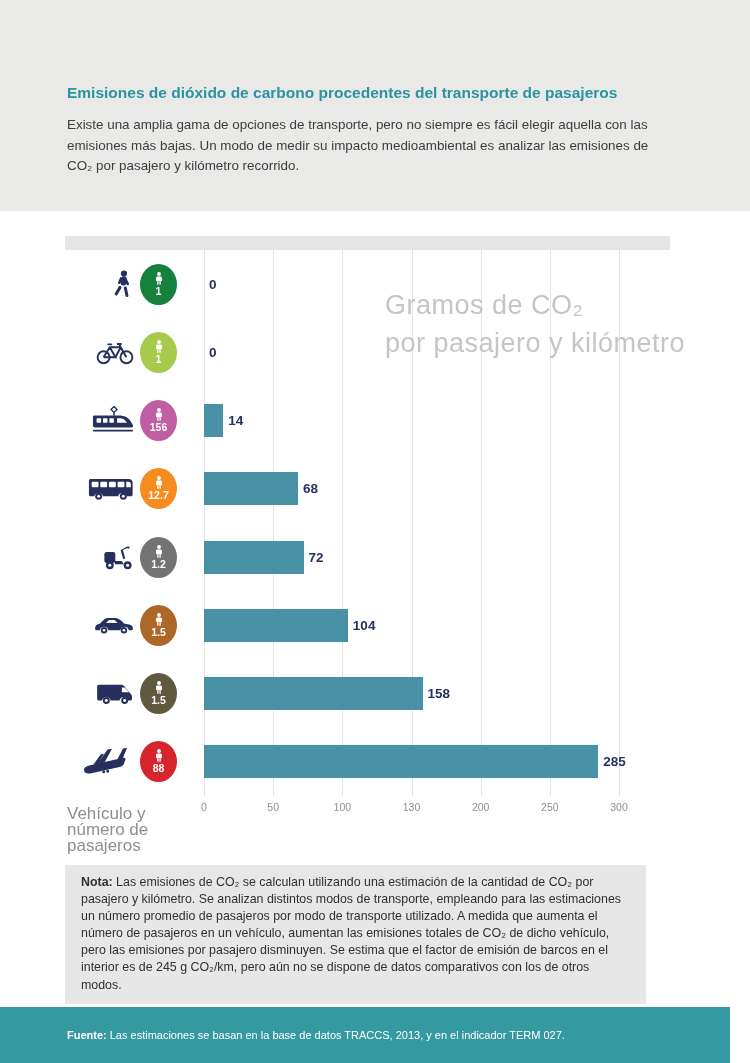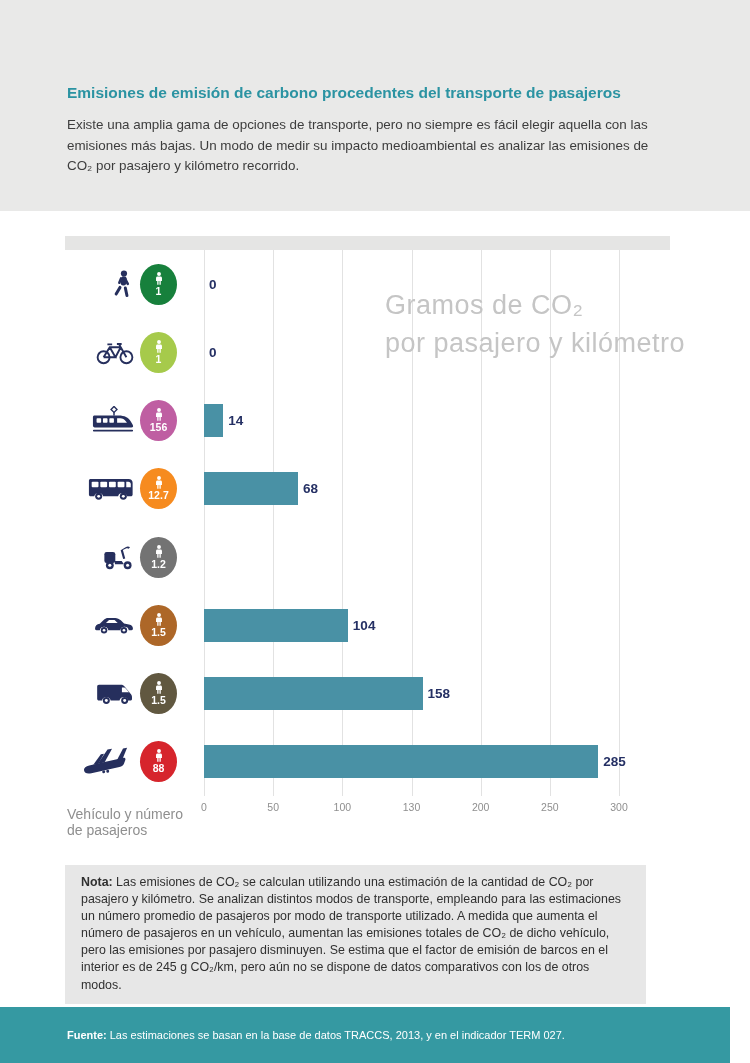--- a/index.html
+++ b/index.html
@@ -28,35 +28,35 @@
   .icon-cell{width:75px;display:flex;justify-content:flex-end;align-items:center;padding-right:6px;box-sizing:border-box;}
   .icon-cell svg{display:block;}
   .vehicle-fill{fill:#262f5d;}
   .badge{width:37px;height:41px;border-radius:50%;display:flex;flex-direction:column;align-items:center;justify-content:center;margin-right:27px;flex:none;}
   .badge svg{display:block;}
   .pcount{color:#ffffff;font-size:10.5px;font-weight:bold;line-height:11px;margin-top:1px;}
   .bar-track{width:415px;display:flex;align-items:center;position:relative;flex:none;}
   .bar{height:33px;background:#4991a5;flex:none;}
   .bar-value{margin-left:5px;font-size:13.5px;font-weight:bold;color:#253064;white-space:nowrap;}
 
-  .axis-caption{position:absolute;left:67px;top:806px;width:130px;font-size:14px;line-height:16px;color:#8f8f8f;}
+  .axis-caption{position:absolute;left:67px;top:806px;width:130px;font-size:17px;line-height:16px;color:#8f8f8f;}
 
   .note-box{position:absolute;left:65px;top:865px;width:581px;box-sizing:border-box;background:#e7e7e7;padding:9px 16px 10px 16px;}
   .note-text{font-size:12.4px;line-height:17.1px;color:#303030;}
   .note-label{font-weight:bold;}
 
   .footer{position:absolute;left:0;top:1007px;width:730px;height:56px;background:#3599a2;display:flex;align-items:center;}
   .footer-text{margin-left:67px;font-size:11px;color:#ffffff;}
   .footer-label{font-weight:bold;margin-right:3px;}
 </style>
 </head>
 <body>
 
 <div class="top-band"></div>
-<h1 class="page-title" style="margin:0;">Emisiones de emisión de carbono procedentes del transporte de pasajeros</h1>
+<h1 class="page-title" style="margin:0;">Emisiones de dióxido de carbono procedentes del transporte de pasajeros</h1>
 <p class="intro" style="margin:0;">Existe una amplia gama de opciones de transporte, pero no siempre es fácil elegir aquella con las emisiones más bajas. Un modo de medir su impacto medioambiental es analizar las emisiones de CO₂ por pasajero y kilómetro recorrido.</p>
 
 <div class="divider-bar"></div>
 
 <div class="plot-area">
     <div class="gridline" style="left: 0%;"></div>
     <div class="gridline" style="left: 16.6667%;"></div>
     <div class="gridline" style="left: 33.3333%;"></div>
     <div class="gridline" style="left: 50%;"></div>
     <div class="gridline" style="left: 66.6667%;"></div>
@@ -182,20 +182,24 @@
           <circle cx="27" cy="23" r="1.7" fill="#fff"></circle>
       </svg>
     </div>
     <div class="badge" style="background: #737373;">
       <svg viewBox="0 0 10 14" width="10" height="13" fill="#fff">
         <circle cx="5" cy="2.2" r="2.1"></circle>
         <path d="M3.4 4.8 h3.2 c1 0 1.6.7 1.6 1.6 v3.2 h-1.3 v4 H5.5 v-4 h-1 v4 H3.1 v-4 H1.8 V6.4 c0-.9.6-1.6 1.6-1.6 z"></path>
       </svg>
       <span class="pcount">1.2</span>
     </div>
+    <div class="bar-track">
+      <div class="bar" style="background: rgb(73, 145, 165); width: 24%;"></div>
+      <span class="bar-value">72</span>
+    </div>
   </div>
 
   <div class="row">
     <div class="icon-cell">
       <svg viewBox="0 0 42 19" width="40" height="18" class="vehicle-fill">
         <path d="M1 13.5 c0-3 1.8-4.6 5-5.2 l4.6-4.6 C11.7 2.6 13 2 14.8 2 h7.4 c2.4 0 4.3.9 6 2.6 l3.4 3.4 5.2 1 c3 .6 4.2 2 4.2 4.5 0 .9-.6 1.5-1.5 1.5 h-2.9 a4.6 4.6 0 0 0-9 0 H15 a4.6 4.6 0 0 0-9 0 H2.5 c-1 0-1.5-.6-1.5-1.5 z"></path>
         <path d="M12.5 7.5 l3.3-3.3 h5.8 l3.3 3.3 z" fill="#fff"></path>
         <circle cx="10.5" cy="15" r="3.4"></circle>
           <circle cx="10.5" cy="15" r="1.4" fill="#fff"></circle>
         <circle cx="31.5" cy="15" r="3.4"></circle>

